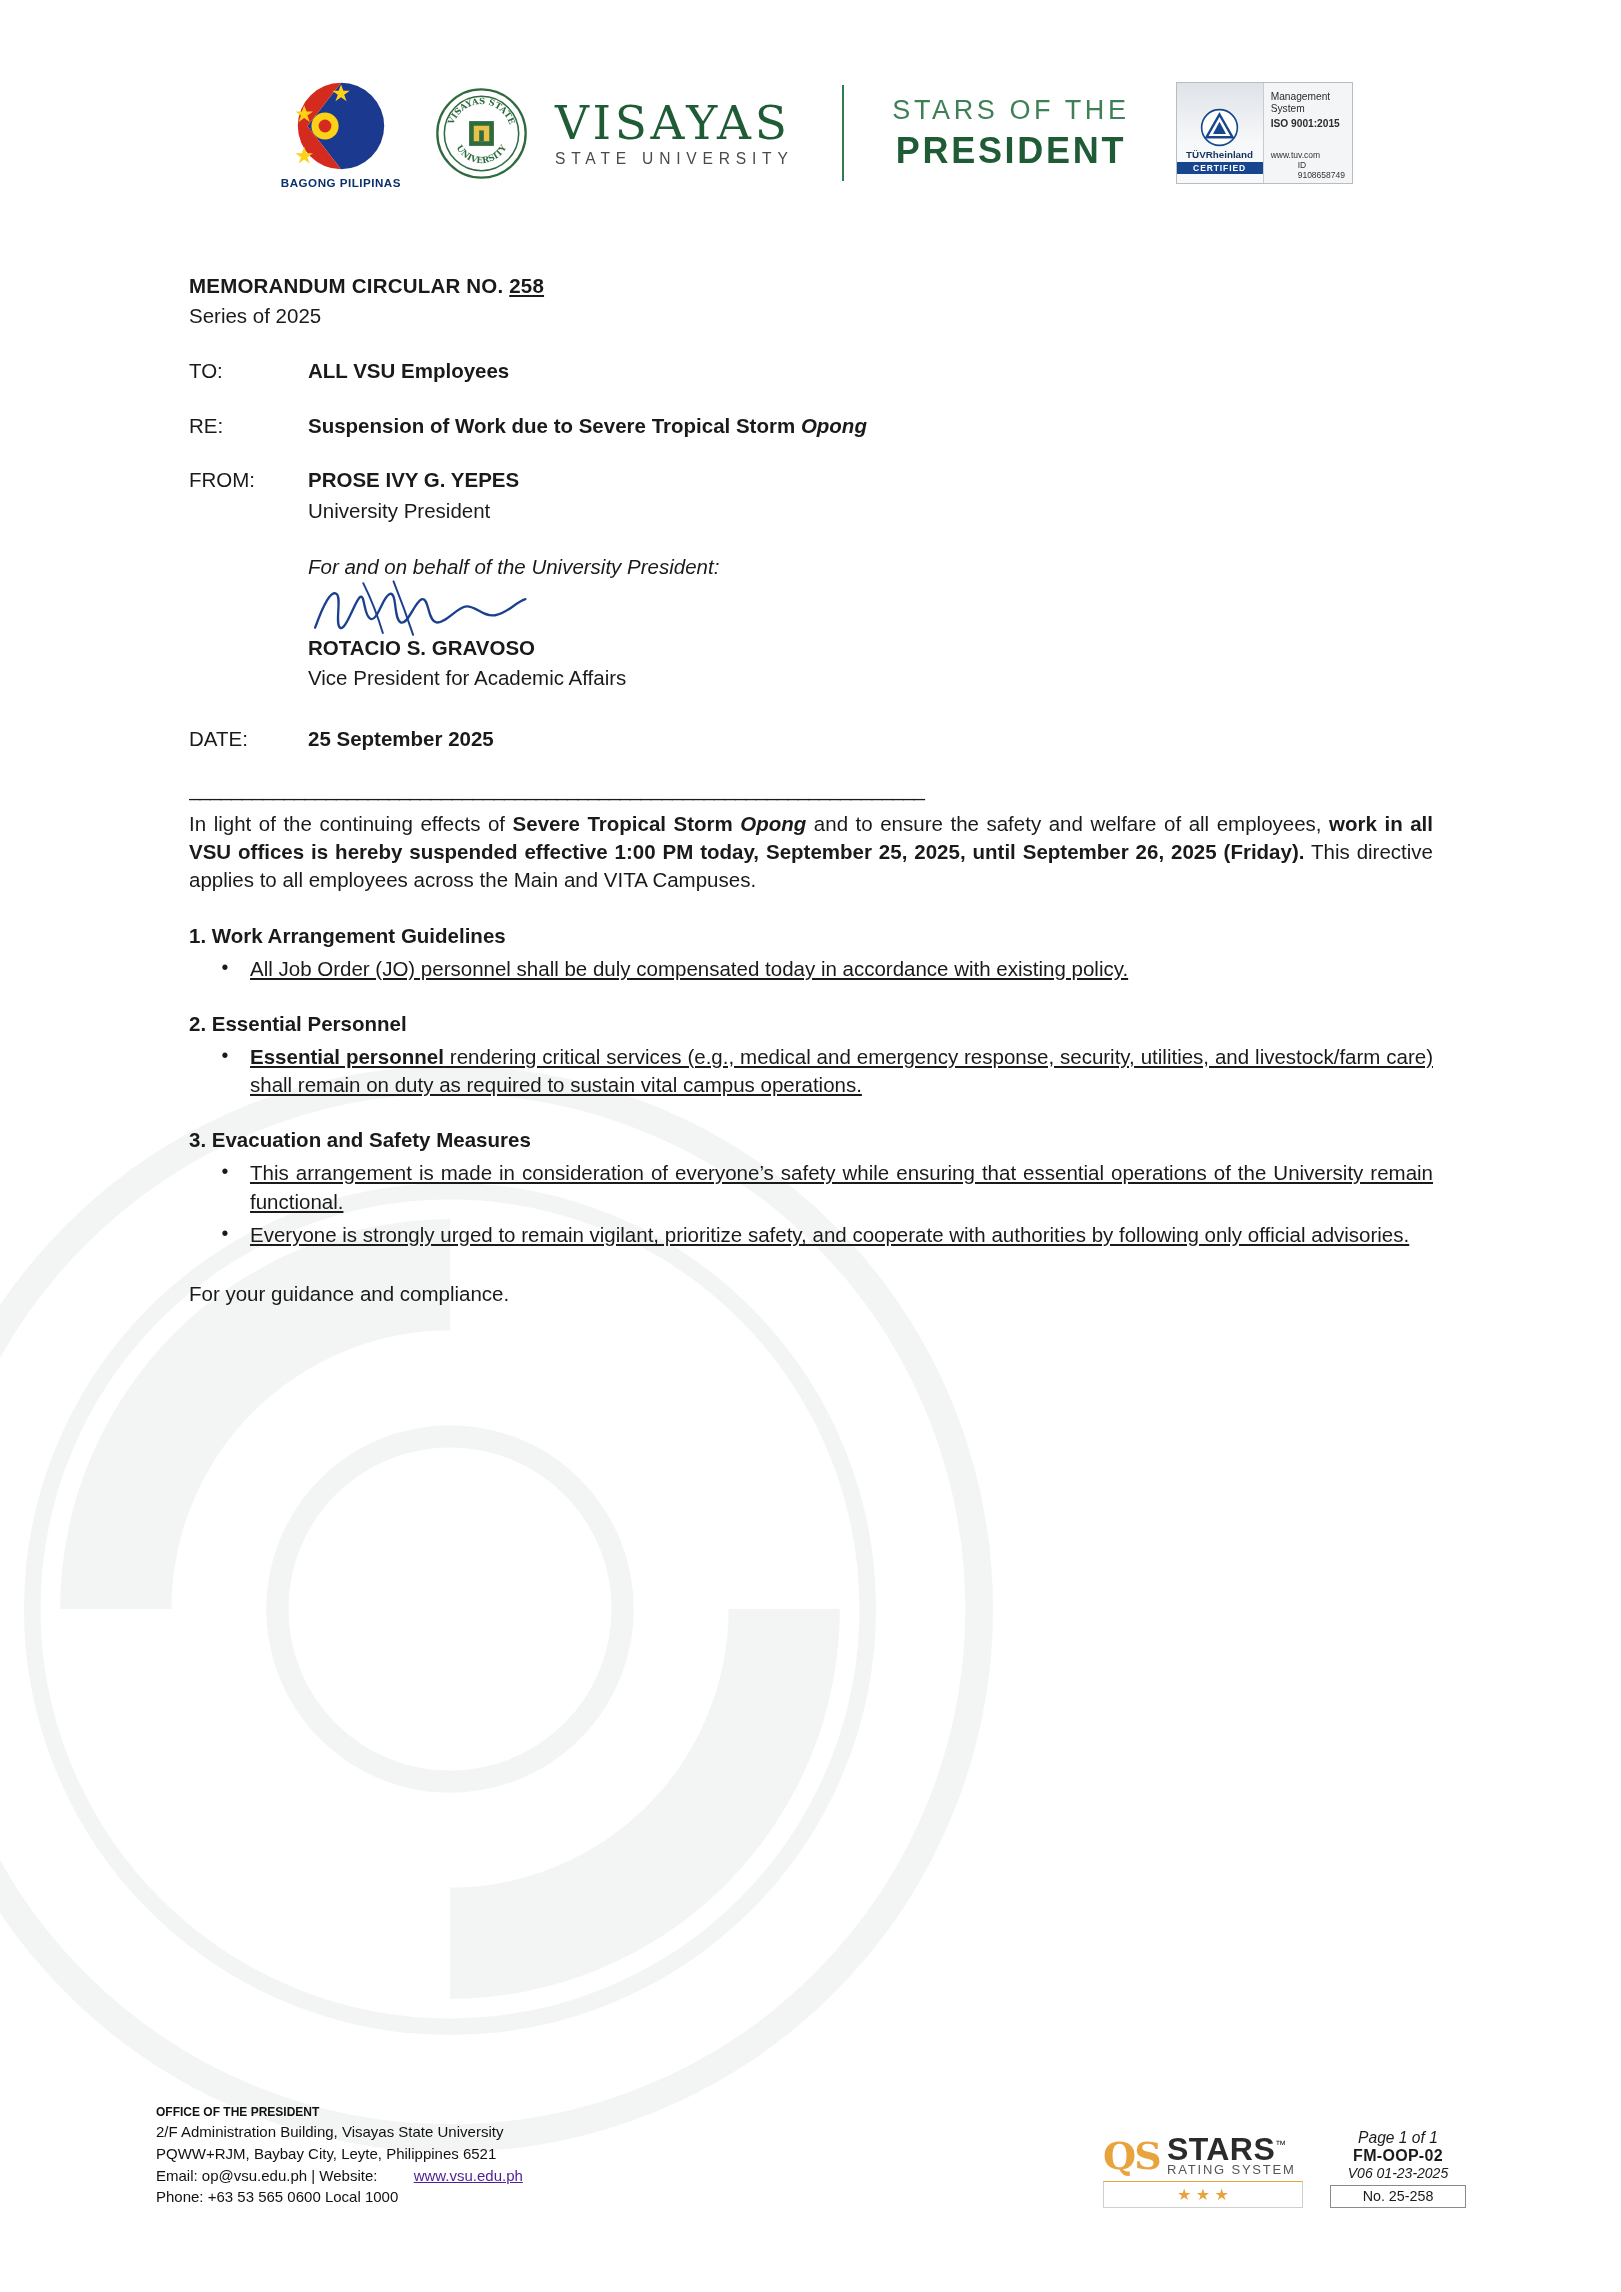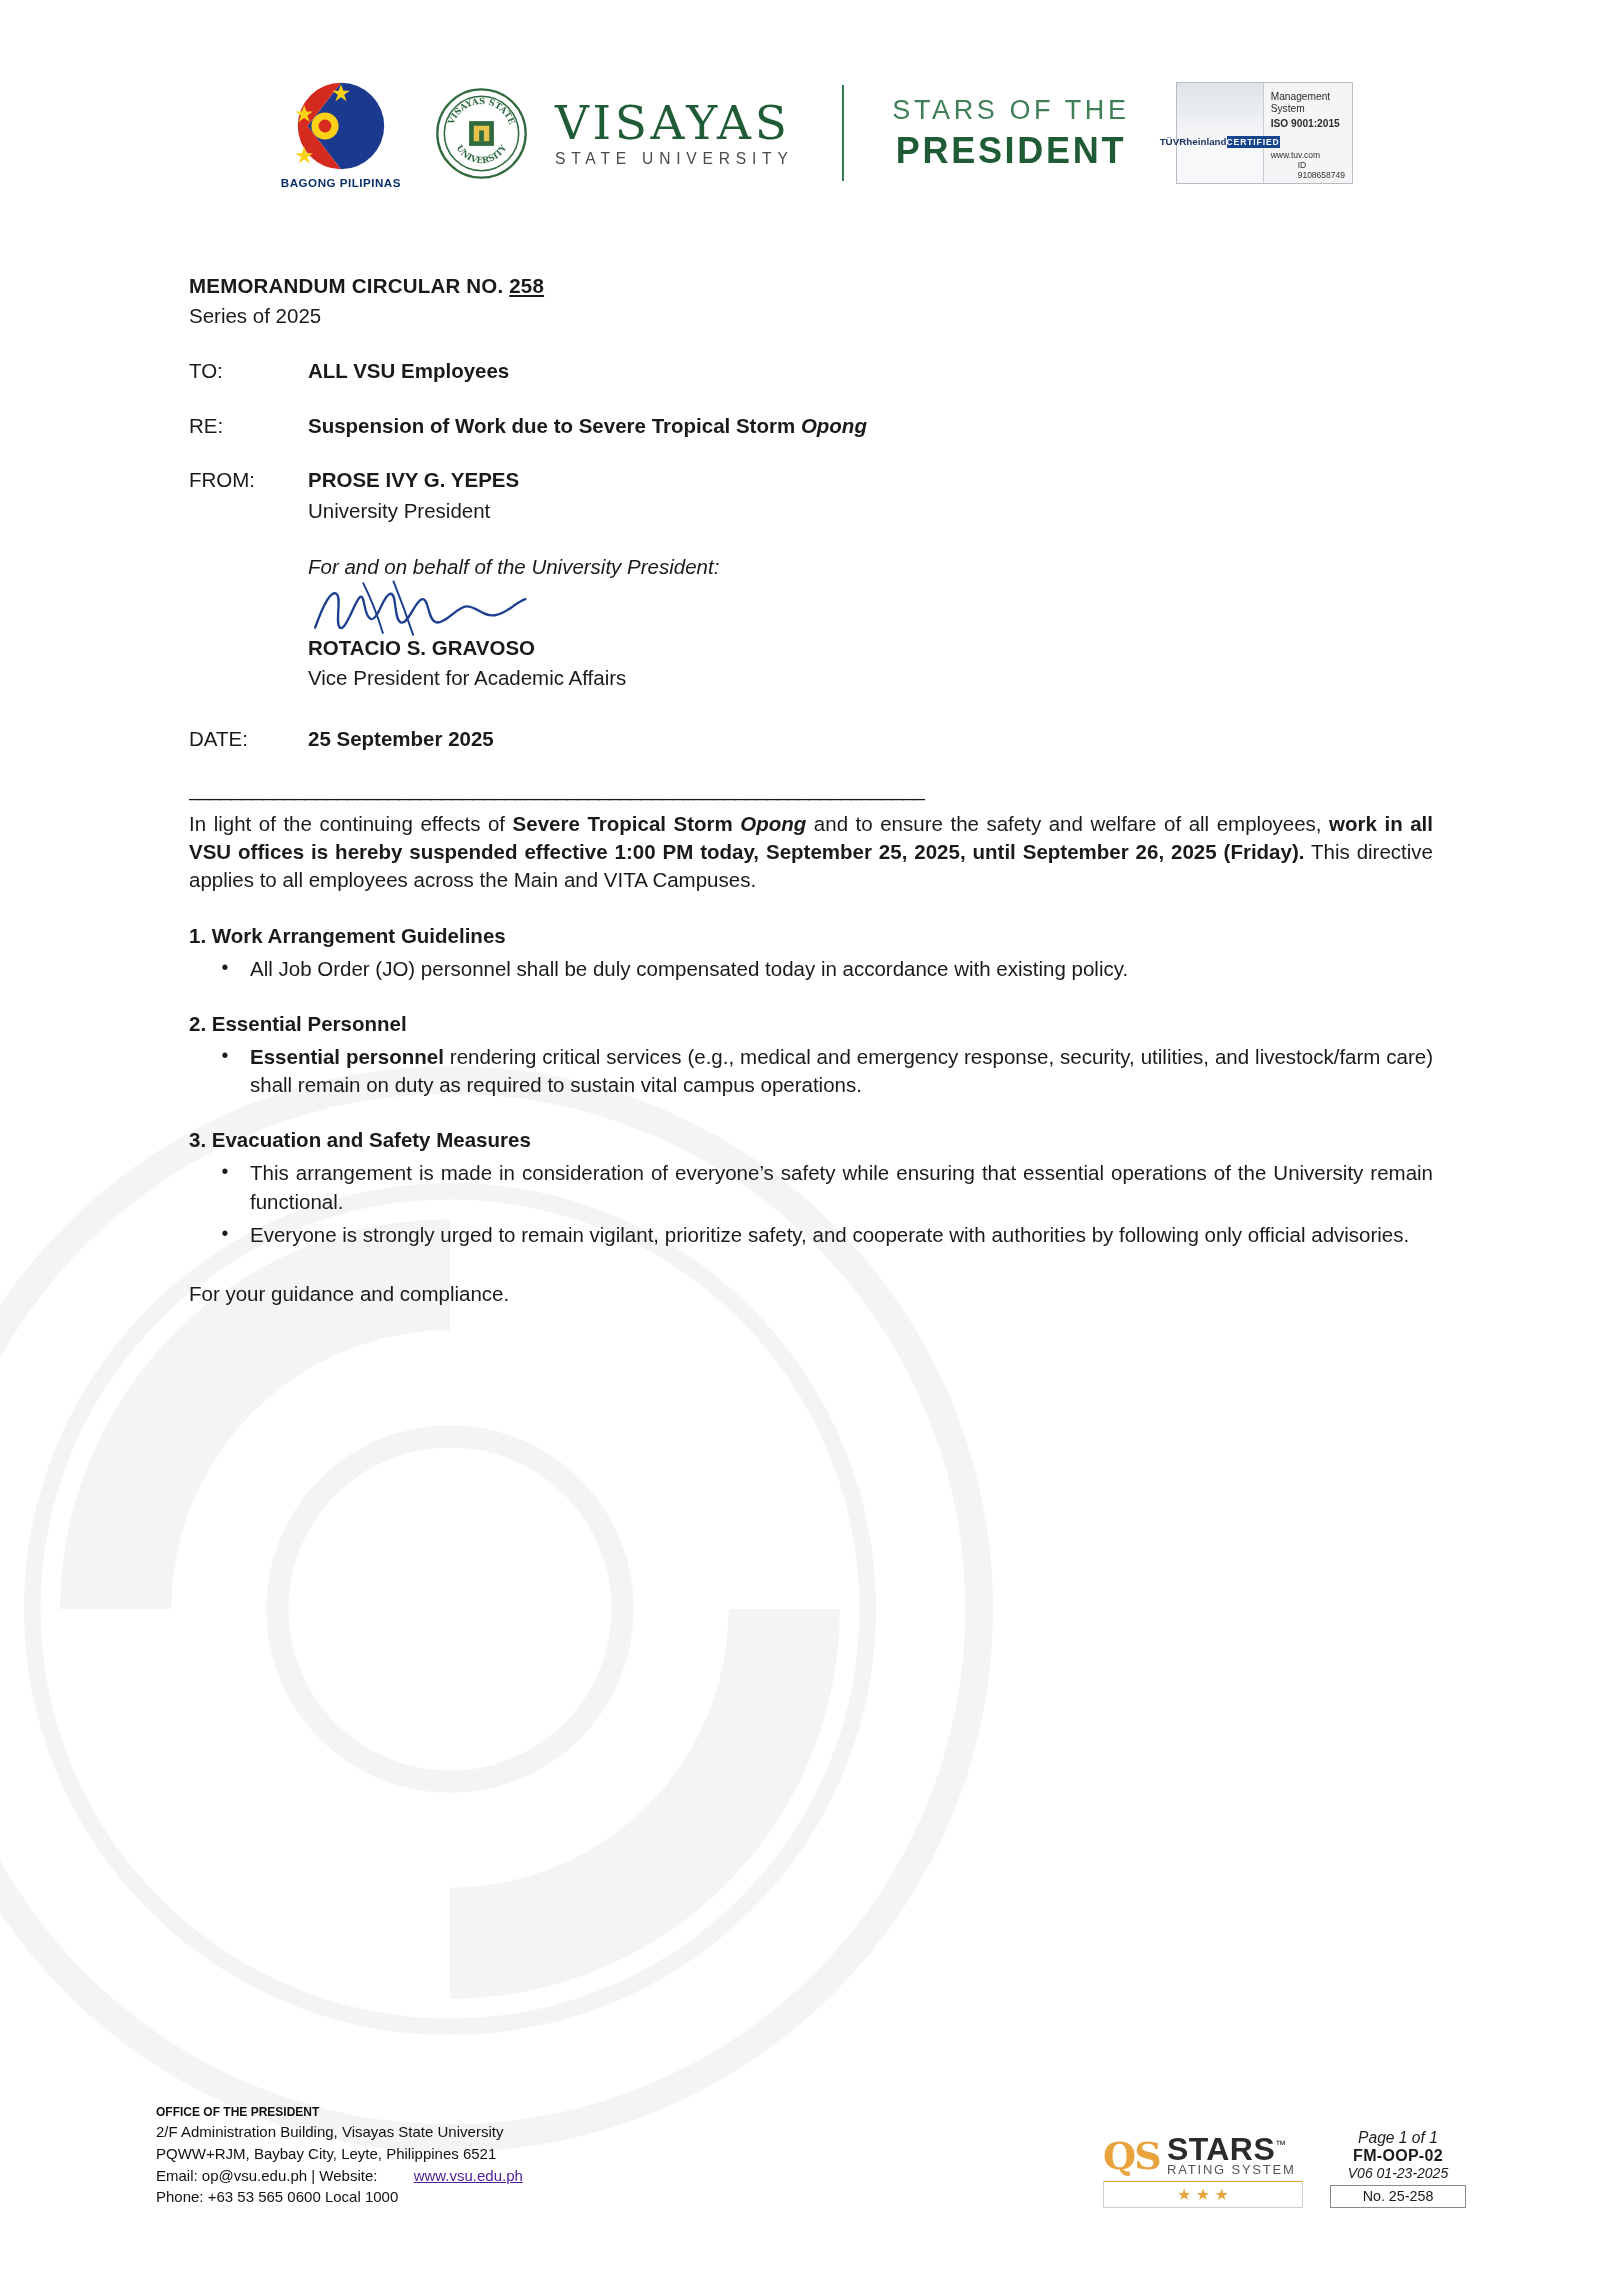--- a/index.html
+++ b/index.html
@@ -124,21 +124,21 @@
     display: flex;
     align-items: stretch;
     font-size: 9.8px;
     color: #2b2b2b;
   }
   .tuv-left {
     width: 86px;
     background: linear-gradient(180deg,#dfe3e8 0%, #f7f8f9 60%);
     border-right: 0.9px solid #c8ccd1;
     display: flex;
-    flex-direction: row;
+    flex-direction: column;
     align-items: center;
     justify-content: center;
     padding-top: 15px;
   }
   .tuv-tri { width: 39px; height: 39px; }
   .tuv-name { font-size: 9.8px; font-weight: bold; color: #17335e; margin-top: 1.8px; }
   .tuv-cert {
     background: #17468f; color: #fff; font-size: 8.5px; font-weight: bold;
     letter-spacing: 0.9px; width: 100%; text-align: center; margin-top: 2.7px; padding: 0.9px 0;
   }
@@ -204,20 +204,21 @@
     margin: 3.6px 0 0 0;
     padding-left: 61px;
     list-style: none;
   }
   ul.bullets li {
     position: relative;
     font-size: 20.5px;
     text-align: justify;
     line-height: 1.38;
     margin-top: 5.3px;
+    text-decoration: underline;
   }
   ul.bullets li::before {
     content: "\2022";
     position: absolute;
     left: -28.5px;
     top: -0.9px;
     font-size: 19.6px;
   }
   .closing { margin-top: 30px; font-size: 20.5px; }
 

